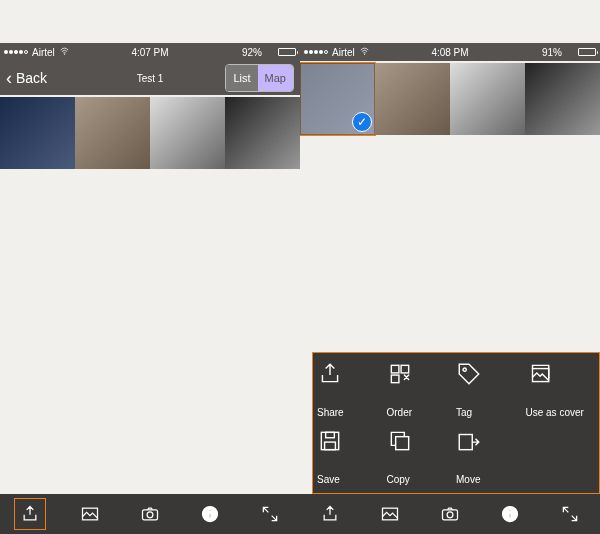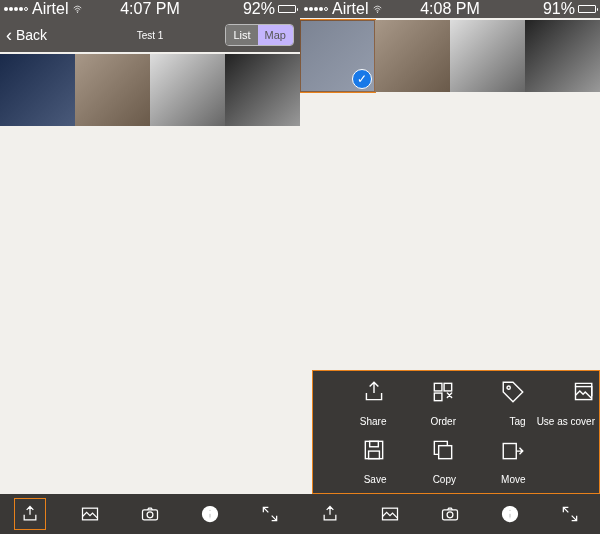--- a/index.html
+++ b/index.html
@@ -1,39 +1,39 @@
 <!DOCTYPE html>
 <html><head>
 <meta charset="utf-8">
 <style>
   * { box-sizing: border-box; margin: 0; padding: 0; font-family: -apple-system, Helvetica, Arial, sans-serif; }
   body { width: 600px; height: 534px; background: #fff; overflow: hidden; }
   .app { display: flex; width: 600px; height: 534px; }
   .pane { width: 300px; height: 534px; display: flex; flex-direction: column; background: #f2f0ec; position: relative; }
   .pane.right { background: #f2f0ec; }
 
-  .statusbar { height: 18px; background: #555250; color: #fff; display: flex; align-items: center; font-size: 16px; padding: 0 4px; gap: 4px; }
-  .statusbar .sb-right { margin-left: auto; display: flex; align-items: center; gap: 3px; }
+  .statusbar { height: 18px; background: #555250; color: #fff; display: flex; align-items: center; font-size: 10px; padding: 0 4px; gap: 4px; margin-top: 43px; }
+  .statusbar .sb-right { margin-left: auto; display: flex; align-items: center; gap: 16px; }
   .statusbar .sb-center { position: absolute; left: 50%; transform: translateX(-50%); }
   .pane { position: relative; }
 
   .dots { display: flex; gap: 1px; align-items: center; }
   .dot { width: 4px; height: 4px; border-radius: 50%; background: #fff; }
   .dot.hollow { background: transparent; border: 0.6px solid #fff; }
 
   .battery { width: 18px; height: 8px; border: 1px solid #fff; border-radius: 1px; position: relative; }
   .battery::after { content:''; position:absolute; right:-3px; top:2px; width:1.5px; height:3px; background:#fff; border-radius:0 1px 1px 0; }
   .battery .fill { background:#fff; height:100%; }
 
   .navbar { height: 34px; background: #555250; color: #fff; display: flex; align-items: center; padding: 0 6px; font-size: 14px; position: relative; }
   .nav-left, .nav-right { display:flex; align-items:center; gap:4px; font-size: 14px; }
   .nav-title { position:absolute; left:50%; transform:translateX(-50%); font-size: 10px; font-weight: 400; }
   .nav-right { margin-left: auto; }
 
-  .seg { display:flex; border:1px solid #bbb; border-radius:4px; overflow:hidden; height:22px; }
+  .seg { display:flex; border:1px solid #bbb; border-radius:4px; overflow:hidden; height:28px; }
   .seg button { border:none; background:#c4b5fd; color:#555; font-size:11px; padding:0 7px; cursor:pointer; }
   .seg button.on { background:#787775; color:#fff; }
 
   .thumbs { height: 76px; background:#f2f0ec; display:flex; overflow:hidden;}
   .thumb { width:75px; height:72px; margin-top:2px; position:relative; flex:none; }
   .thumb .ph { width:100%; height:100%; background:#888; }
   .thumb.selected { outline:2px solid #e8811b; outline-offset:-1px; }
   .thumb.selected .ph { opacity:0.55; }
   .check { position:absolute; right:3px; bottom:3px; width:20px; height:20px; border-radius:50%; background:#1879e8; border:1.5px solid #fff; display:flex; align-items:center; justify-content:center; color:#fff; font-size:12px; }
 
@@ -44,21 +44,21 @@
   .ph.p4 { background: linear-gradient(135deg,#222,#999); }
 
   .content { flex:1; background:#f2f0ec; position:relative; }
 
   .toolbar { height: 40px; background:#3a3836; display:flex; align-items:center; justify-content:space-around; }
   .tb { width:30px; height:30px; display:flex; align-items:center; justify-content:center; color:#fff; }
   .tb svg { width:20px; height:20px; stroke:#fff; fill:none; stroke-width:1.5; }
   .tb.active { outline:1px solid #e8811b; }
 
   .action-panel { position:absolute; right:0; bottom:0; width:288px; background:#3a3836; border:1px solid #e8811b; padding:8px 4px; display:grid; grid-template-columns: repeat(4,1fr); row-gap:10px; }
-  .action { display:flex; flex-direction:column; align-items:flex-end; gap:11px; color:#fff; font-size:10px; cursor:pointer; }
+  .action { display:flex; flex-direction:column; align-items:flex-start; gap:20px; color:#fff; font-size:10px; cursor:pointer; }
   .action svg { width:26px; height:26px; stroke:#fff; fill:none; stroke-width:1.3; }
 
   .chev { font-size:18px; line-height:1; }
 </style>
 </head>
 <body>
 
 <div class="app">
 
   <div class="pane">

